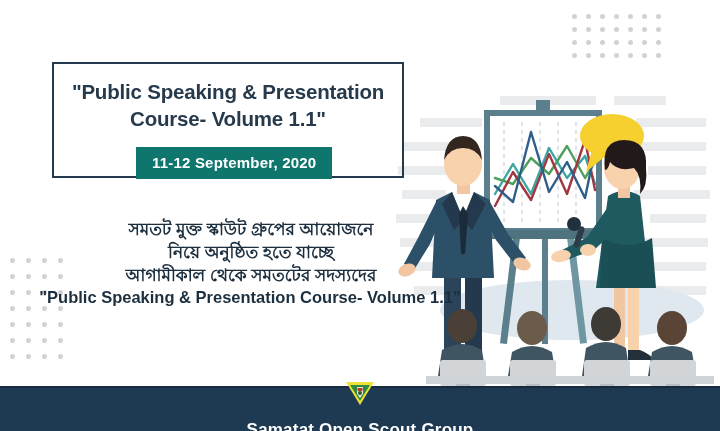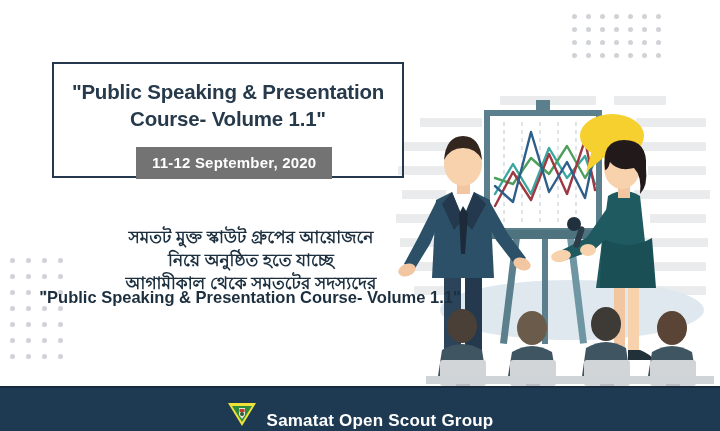--- a/index.html
+++ b/index.html
@@ -24,47 +24,47 @@
     position:absolute;left:52px;top:62px;width:352px;height:116px;
     border:2px solid #24394d;box-sizing:border-box;background:transparent;
   }
   #title{
     position:absolute;left:48px;top:78px;width:360px;
     text-align:center;color:#263a4c;font-weight:bold;
     font-size:20.5px;line-height:27px;letter-spacing:-0.2px;
   }
   #date-badge{
     position:absolute;left:136px;top:147px;
-    background:#737373;color:#ffffff;font-weight:bold;
+    background:#0f766e;color:#ffffff;font-weight:bold;
     font-size:15px;padding:7px 16px 8px 16px;letter-spacing:0.2px;
     white-space:nowrap;
   }
 
   
   #bn-block{
-    position:absolute;left:28px;top:226px;width:446px;
+    position:absolute;left:28px;top:218px;width:446px;
     text-align:center;color:#1c2f3f;font-weight:bold;
     font-size:17px;line-height:23px;
     font-family:"Liberation Sans","DejaVu Sans",sans-serif;
   }
   #bn-block div{white-space:nowrap;}
   #subtitle-en{
     position:absolute;left:20px;top:288px;width:460px;
     text-align:center;color:#1c2f3f;font-weight:bold;
     font-size:16.5px;white-space:nowrap;
   }
 
   
   #illus{position:absolute;left:396px;top:88px;width:324px;height:300px;}
 
   
   #footer{
     position:absolute;left:0;bottom:0;width:720px;height:43px;
     background:#1e3a52;border-top:2px solid #162c3e;
-    display:flex;align-items:flex-end;justify-content:center;gap:10px;
+    display:flex;align-items:center;justify-content:center;gap:10px;flex-direction:column;
   }
   #footer-text{color:#ffffff;font-weight:bold;font-size:17px;letter-spacing:0.2px;}
 </style>
 </head>
 <body>
 
 <div id="poster">
 
   <div class="bg-bars">
     <div class="bar" style="left:500px;top:96px;width:96px;height:9px;"></div>

